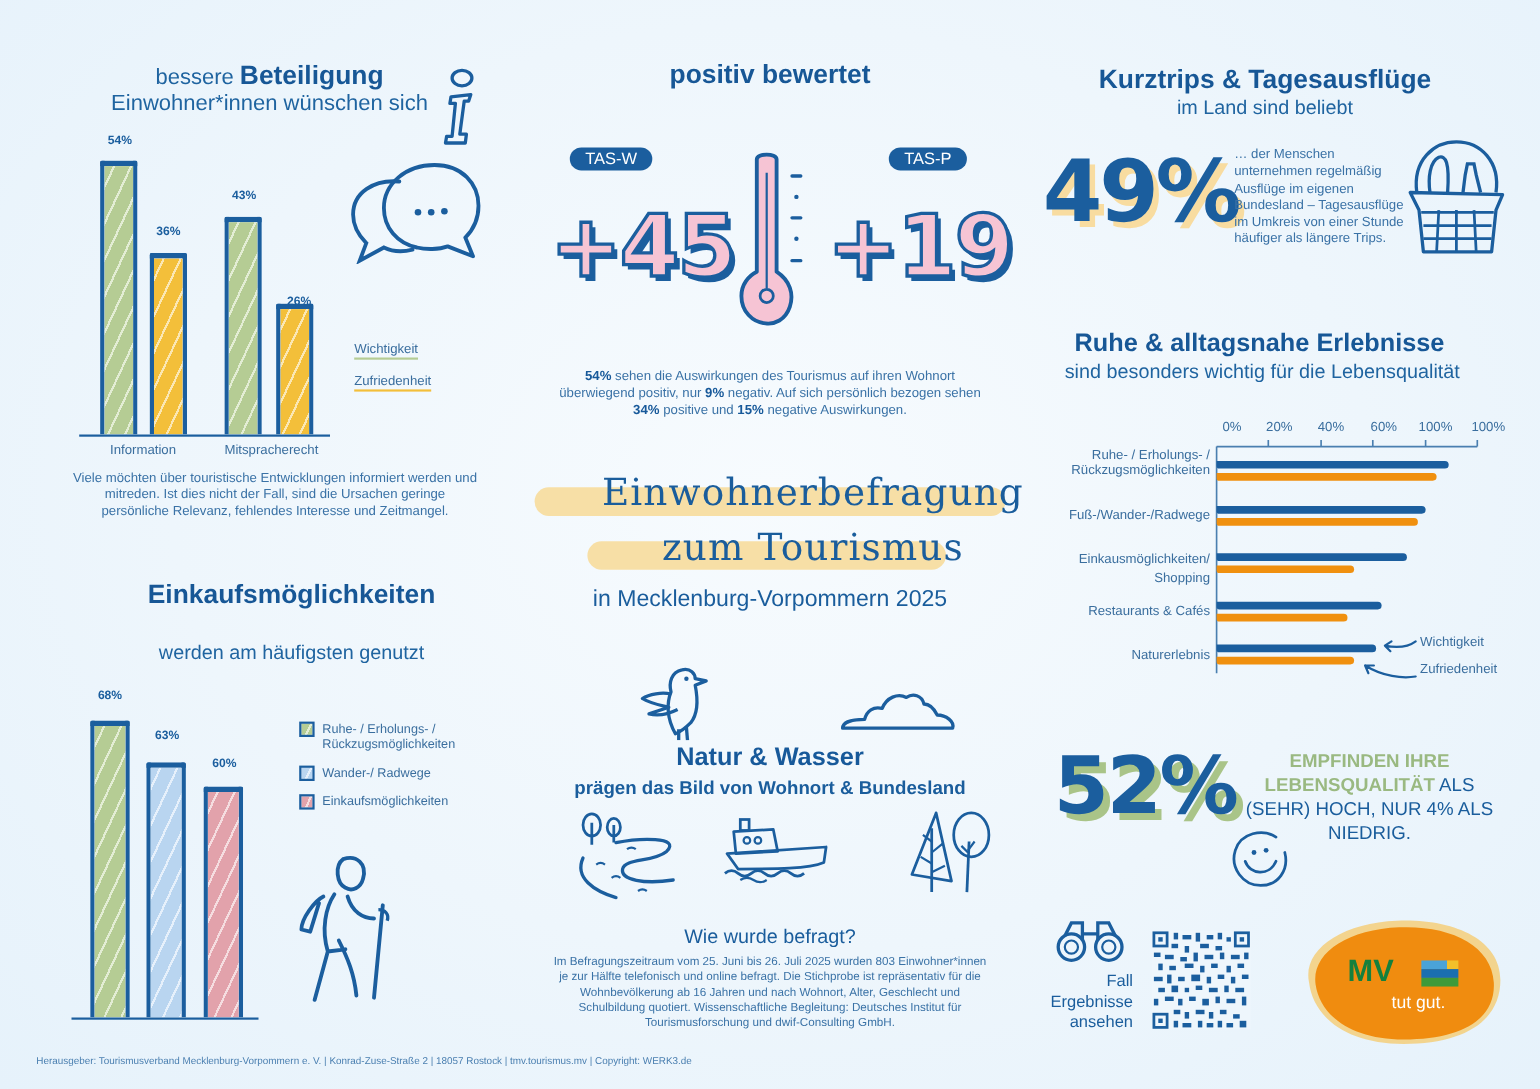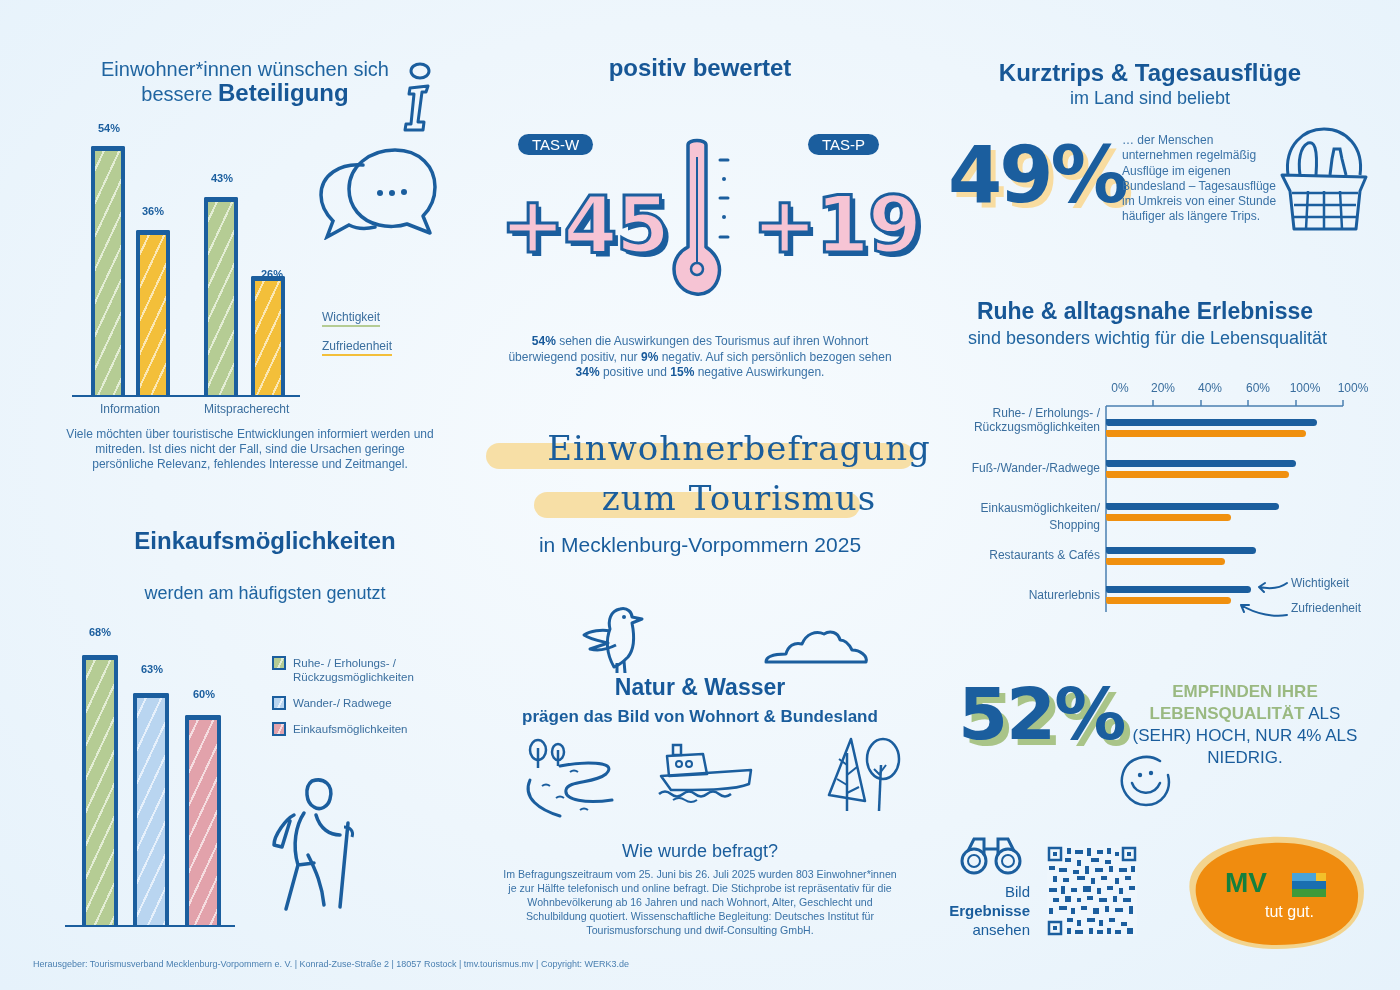--- a/index.html
+++ b/index.html
@@ -78,22 +78,22 @@
   .s52-text { left: 1130px; top: 681px; width: 230px; font-size: 17px; line-height: 22px; color: #1a5d9c; text-align: center; }
   .s52-text .g { color: #9ab981; font-weight: bold; }
 
   #alle { left: 945px; top: 882px; width: 85px; text-align: right; font-size: 15px; line-height: 19px; color: #1a5d9c; }
   .footer { left: 33px; top: 959px; font-size: 9px; color: #4a7fb0; }
 </style>
 </head>
 <body>
 
 <div class="abs c" id="s1-title">
+  <div><span>bessere </span><b>Beteiligung</b></div>
   <div>Einwohner*innen wünschen sich</div>
-  <div><span>bessere </span><b>Beteiligung</b></div>
 </div>
 
 <svg class="abs" style="left:398px;top:60px" width="40" height="75">
   <ellipse cx="22" cy="11" rx="9" ry="7" fill="none" stroke="#1b5e9e" stroke-width="3"></ellipse>
   <path d="M12 28 L30 26 L28 32 L24 32 L20 62 L26 62 L25 70 L7 70 L8 64 L13 64 L16 34 L11 34 Z" fill="none" stroke="#1b5e9e" stroke-width="3" stroke-linejoin="round"></path>
 </svg>
 
 <svg class="abs" style="left:315px;top:145px" width="125" height="95">
   <path d="M48 20 C25 18 6 30 6 50 C6 62 12 70 18 76 L12 92 L34 80 C42 84 52 84 60 82" fill="none" stroke="#1b5e9e" stroke-width="3.5" stroke-linecap="round"></path>
   <path d="M80 5 C105 5 120 22 120 42 C120 56 114 65 108 71 L115 88 L92 79 C84 82 72 82 64 80 C46 76 34 62 34 44 C34 22 54 5 80 5 Z" fill="none" stroke="#1b5e9e" stroke-width="3.5" stroke-linejoin="round"></path>
@@ -296,22 +296,22 @@
 </svg>
 
 <svg class="abs" style="left:958px;top:835px" width="68" height="42">
   <circle cx="16" cy="26" r="12" fill="none" stroke="#1b5e9e" stroke-width="3"></circle>
   <circle cx="16" cy="26" r="6" fill="none" stroke="#1b5e9e" stroke-width="2"></circle>
   <circle cx="50" cy="26" r="12" fill="none" stroke="#1b5e9e" stroke-width="3"></circle>
   <circle cx="50" cy="26" r="6" fill="none" stroke="#1b5e9e" stroke-width="2"></circle>
   <path d="M10 16 L16 4 L26 4 L26 20 M56 16 L50 4 L40 4 L40 20 M26 14 L40 14" fill="none" stroke="#1b5e9e" stroke-width="3"></path>
 </svg>
 <div class="abs" id="alle">
-  <div>Bild</div>
-  <div style="font-weight:bold">Ergebnisse</div>
+  <div>Fall</div>
+  <div style="font-weight:normal">Ergebnisse</div>
   <div>ansehen</div>
 </div>
 <svg class="abs" style="left:1047px;top:846px" width="90" height="90">
   <rect x="0" y="0" width="90" height="90" fill="#eef6fc"></rect>
   <g fill="none" stroke="#1b5e9e" stroke-width="2.5">
     <rect x="2" y="2" width="12" height="12"></rect>
       <rect x="76" y="2" width="12" height="12"></rect>
       <rect x="2" y="76" width="12" height="12"></rect>
   </g>
   <g fill="#1b5e9e">

